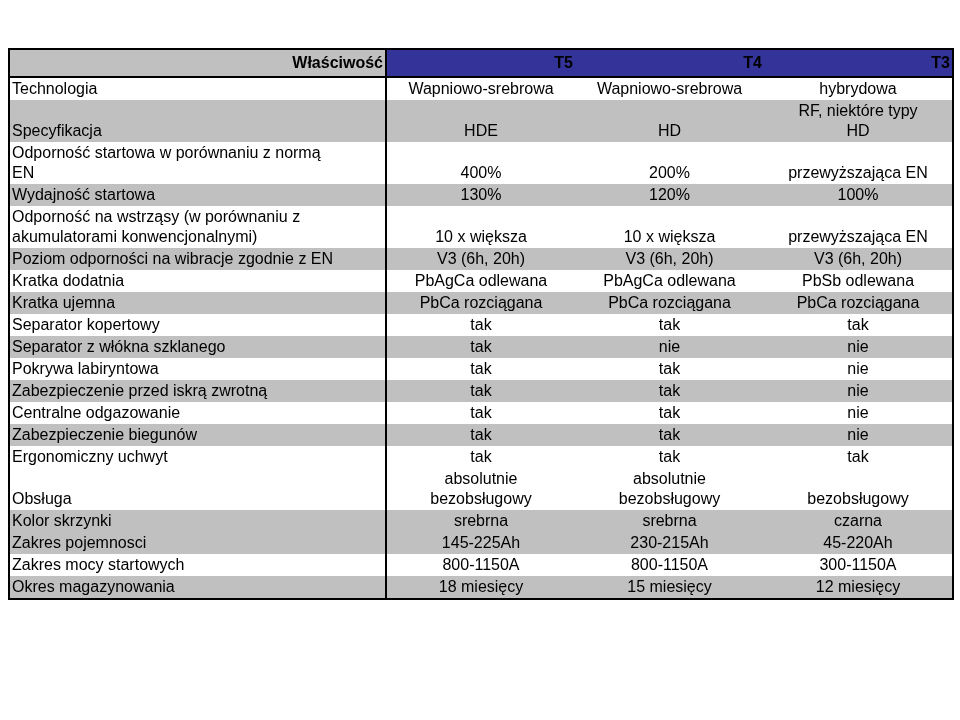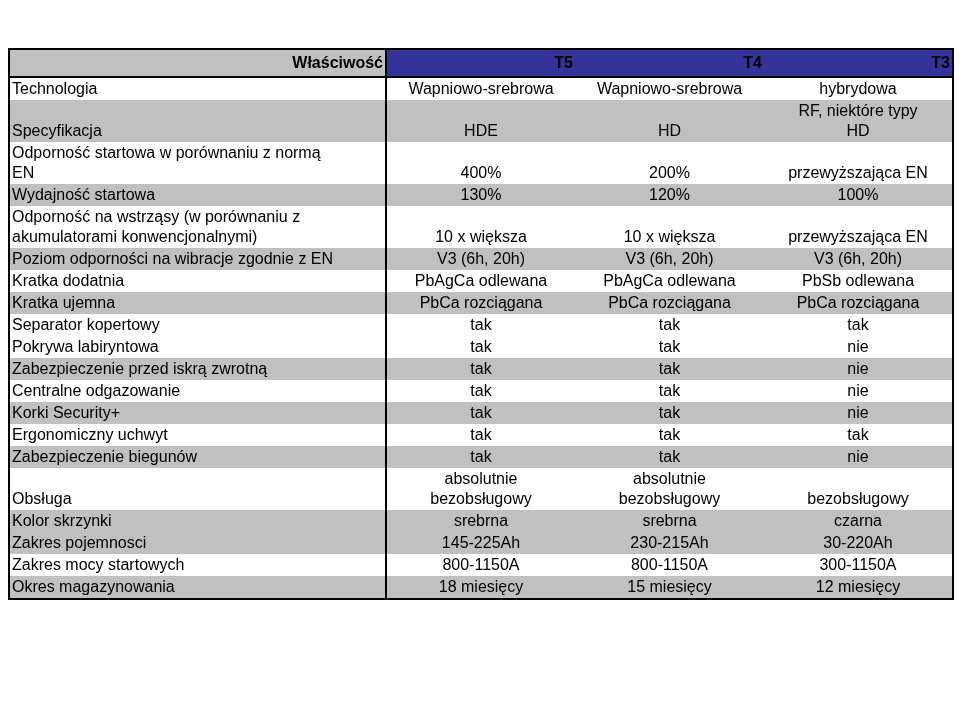--- a/index.html
+++ b/index.html
@@ -136,75 +136,75 @@
           <td class="value-cell">PbCa rozciągana</td>
           <td class="value-cell">PbCa rozciągana</td>
           <td class="value-cell">PbCa rozciągana</td>
         </tr>
         <tr class="body-row band-white">
           <td class="label-cell">Separator kopertowy</td>
           <td class="value-cell">tak</td>
           <td class="value-cell">tak</td>
           <td class="value-cell">tak</td>
         </tr>
+        <tr class="body-row band-gray">
+          <td class="label-cell">Separator z włókna szklanego</td>
+          <td class="value-cell">tak</td>
+          <td class="value-cell">nie</td>
+          <td class="value-cell">nie</td>
+        </tr>
         <tr class="body-row band-white">
           <td class="label-cell">Pokrywa labiryntowa</td>
           <td class="value-cell">tak</td>
           <td class="value-cell">tak</td>
           <td class="value-cell">nie</td>
         </tr>
         <tr class="body-row band-gray">
           <td class="label-cell">Zabezpieczenie przed iskrą zwrotną</td>
           <td class="value-cell">tak</td>
           <td class="value-cell">tak</td>
           <td class="value-cell">nie</td>
         </tr>
         <tr class="body-row band-white">
           <td class="label-cell">Centralne odgazowanie</td>
           <td class="value-cell">tak</td>
           <td class="value-cell">tak</td>
           <td class="value-cell">nie</td>
         </tr>
         <tr class="body-row band-gray">
-          <td class="label-cell">Korki Security+</td>
+          <td class="label-cell">Zabezpieczenie biegunów</td>
           <td class="value-cell">tak</td>
           <td class="value-cell">tak</td>
           <td class="value-cell">nie</td>
         </tr>
         <tr class="body-row band-white">
           <td class="label-cell">Ergonomiczny uchwyt</td>
           <td class="value-cell">tak</td>
           <td class="value-cell">tak</td>
           <td class="value-cell">tak</td>
-        </tr>
-        <tr class="body-row band-gray">
-          <td class="label-cell">Zabezpieczenie biegunów</td>
-          <td class="value-cell">tak</td>
-          <td class="value-cell">tak</td>
-          <td class="value-cell">nie</td>
         </tr>
         <tr class="body-row band-white">
           <td class="label-cell">Obsługa</td>
           <td class="value-cell">absolutnie
 bezobsługowy</td>
           <td class="value-cell">absolutnie
 bezobsługowy</td>
           <td class="value-cell">bezobsługowy</td>
         </tr>
         <tr class="body-row band-gray">
           <td class="label-cell">Kolor skrzynki</td>
           <td class="value-cell">srebrna</td>
           <td class="value-cell">srebrna</td>
           <td class="value-cell">czarna</td>
         </tr>
         <tr class="body-row band-gray">
           <td class="label-cell">Zakres pojemnosci</td>
           <td class="value-cell">145-225Ah</td>
           <td class="value-cell">230-215Ah</td>
-          <td class="value-cell">30-220Ah</td>
+          <td class="value-cell">45-220Ah</td>
         </tr>
         <tr class="body-row band-white">
           <td class="label-cell">Zakres mocy startowych</td>
           <td class="value-cell">800-1150A</td>
           <td class="value-cell">800-1150A</td>
           <td class="value-cell">300-1150A</td>
         </tr>
         <tr class="body-row band-gray">
           <td class="label-cell">Okres magazynowania</td>
           <td class="value-cell">18 miesięcy</td>

